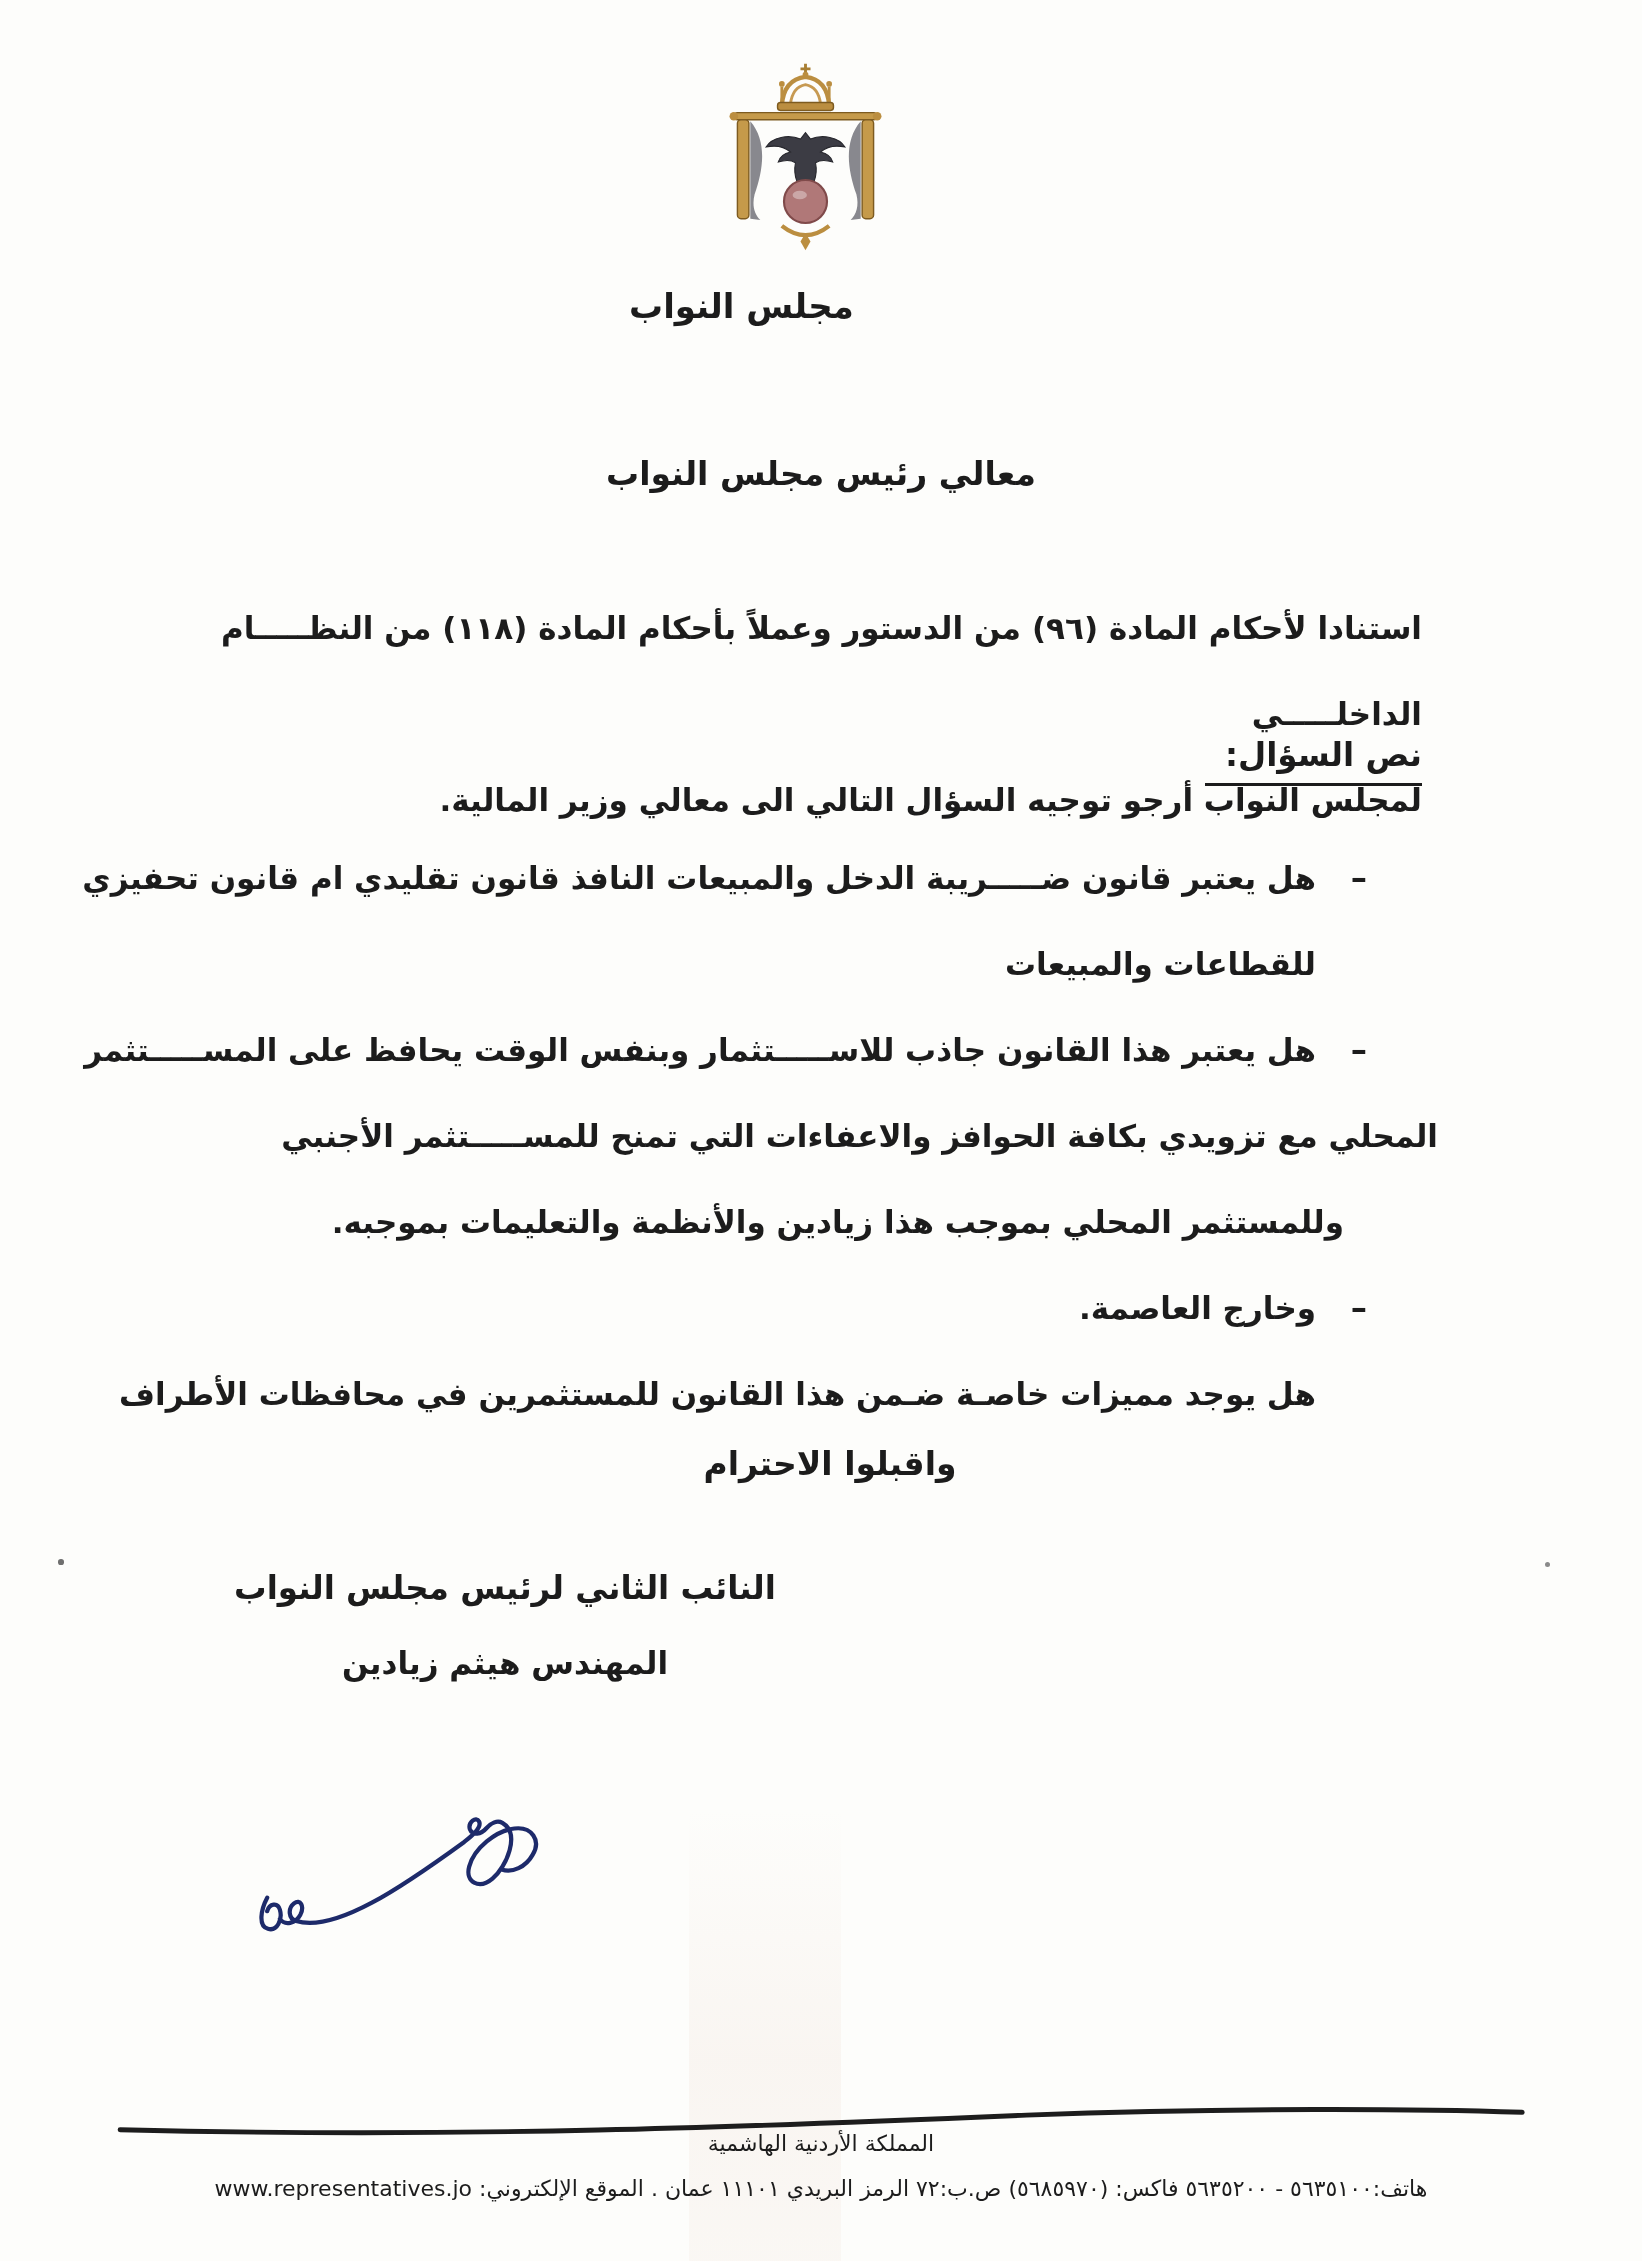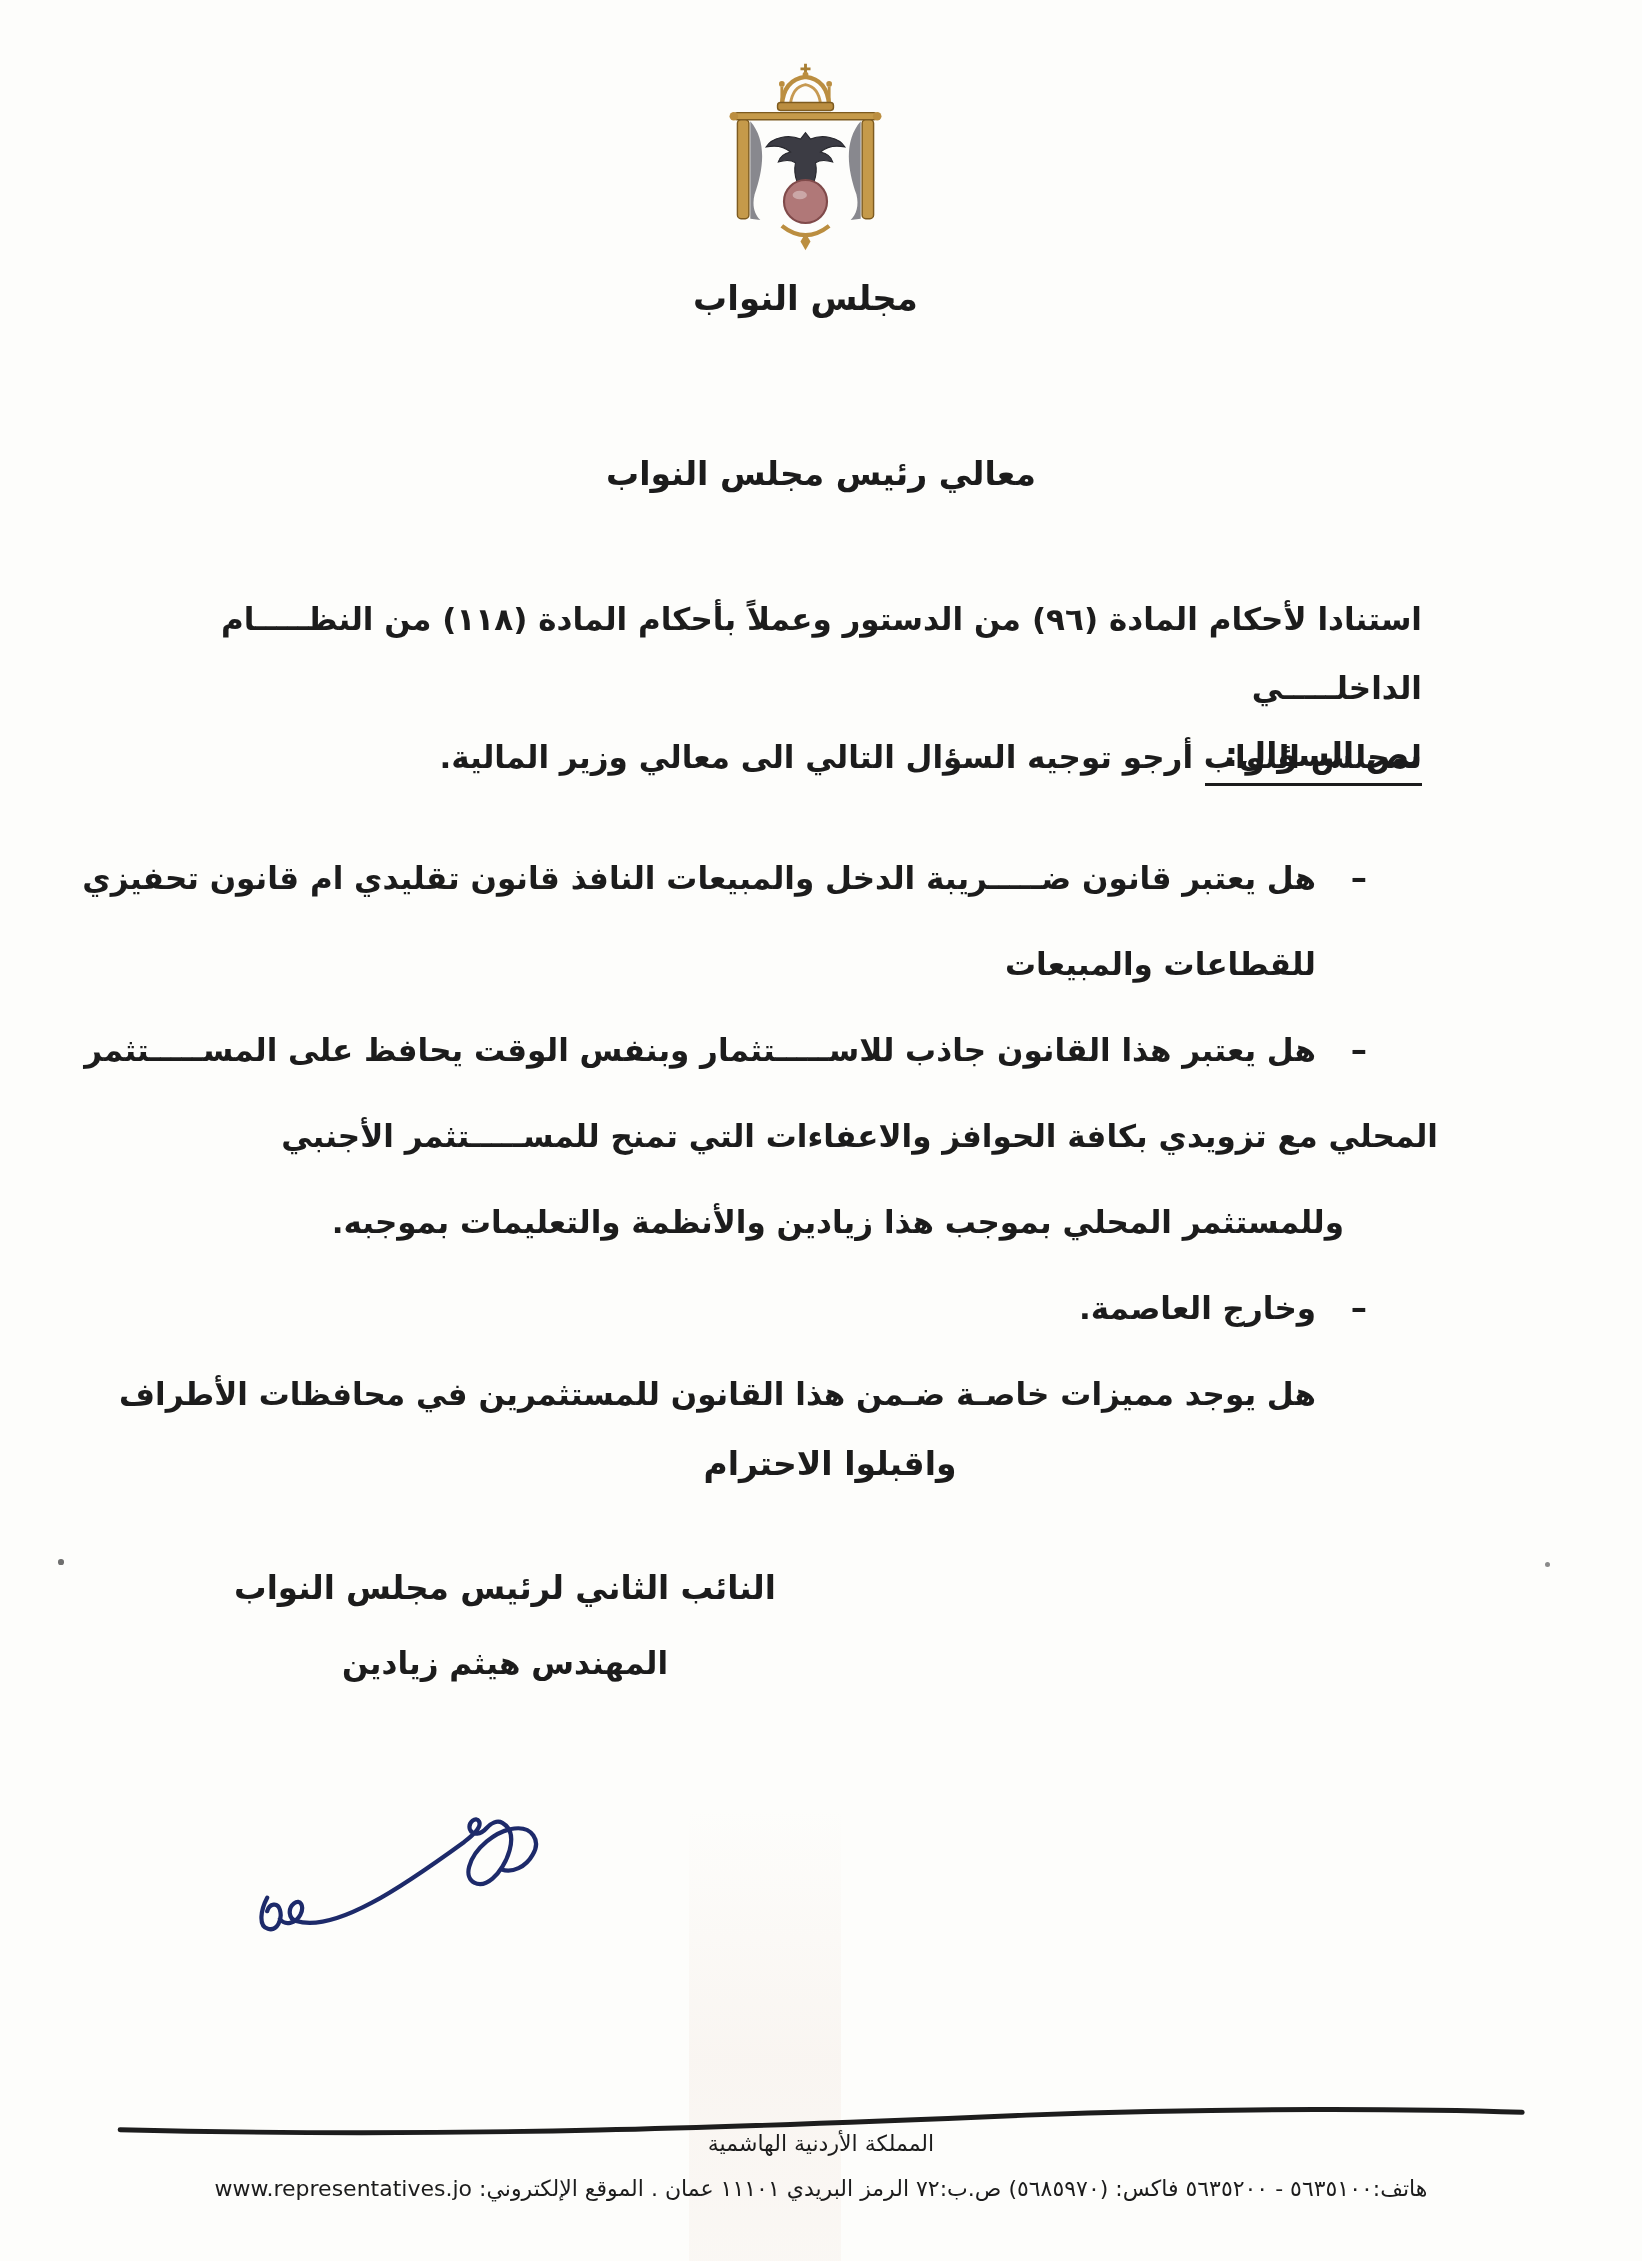--- a/index.html
+++ b/index.html
@@ -11,27 +11,27 @@
     direction:rtl;
     font-family:"DejaVu Sans", sans-serif;
     color:#1c1c1c;
     overflow:hidden;
   }
   .abs{position:absolute;}
   .center-row{left:0;width:1642px;text-align:center;}
 
   
   .crest{top:61px;left:715px;width:181px;height:215px;}
-  .council-callig{top:278px;left:629px;width:353px;text-align:center;
+  .council-callig{top:286px;left:629px;width:353px;text-align:left;
     font-size:34px;font-weight:700;letter-spacing:0;}
 
   
   .doc-title{top:454px;font-size:33px;font-weight:700;}
   .intro{top:585px;right:220px;width:1201px;font-size:31px;font-weight:700;}
-  .intro .iline{line-height:69px;text-align:right;white-space:nowrap;}
+  .intro .iline{line-height:86px;text-align:right;white-space:nowrap;}
   .intro .iline.first{text-align:justify;text-align-last:justify;white-space:normal;}
 
   .q-heading{top:736px;right:220px;font-size:32.5px;font-weight:700;
     padding-left:20px;padding-bottom:8.5px;border-bottom:3.5px solid #1c1c1c;}
 
   .bullets{top:835px;right:220px;width:1201px;}
   .bullet{position:relative;padding-right:106px;}
   .dash{position:absolute;right:55px;top:0;line-height:86px;
     font-size:32.5px;font-weight:700;}
   .bline{font-size:31px;font-weight:700;line-height:86px;

